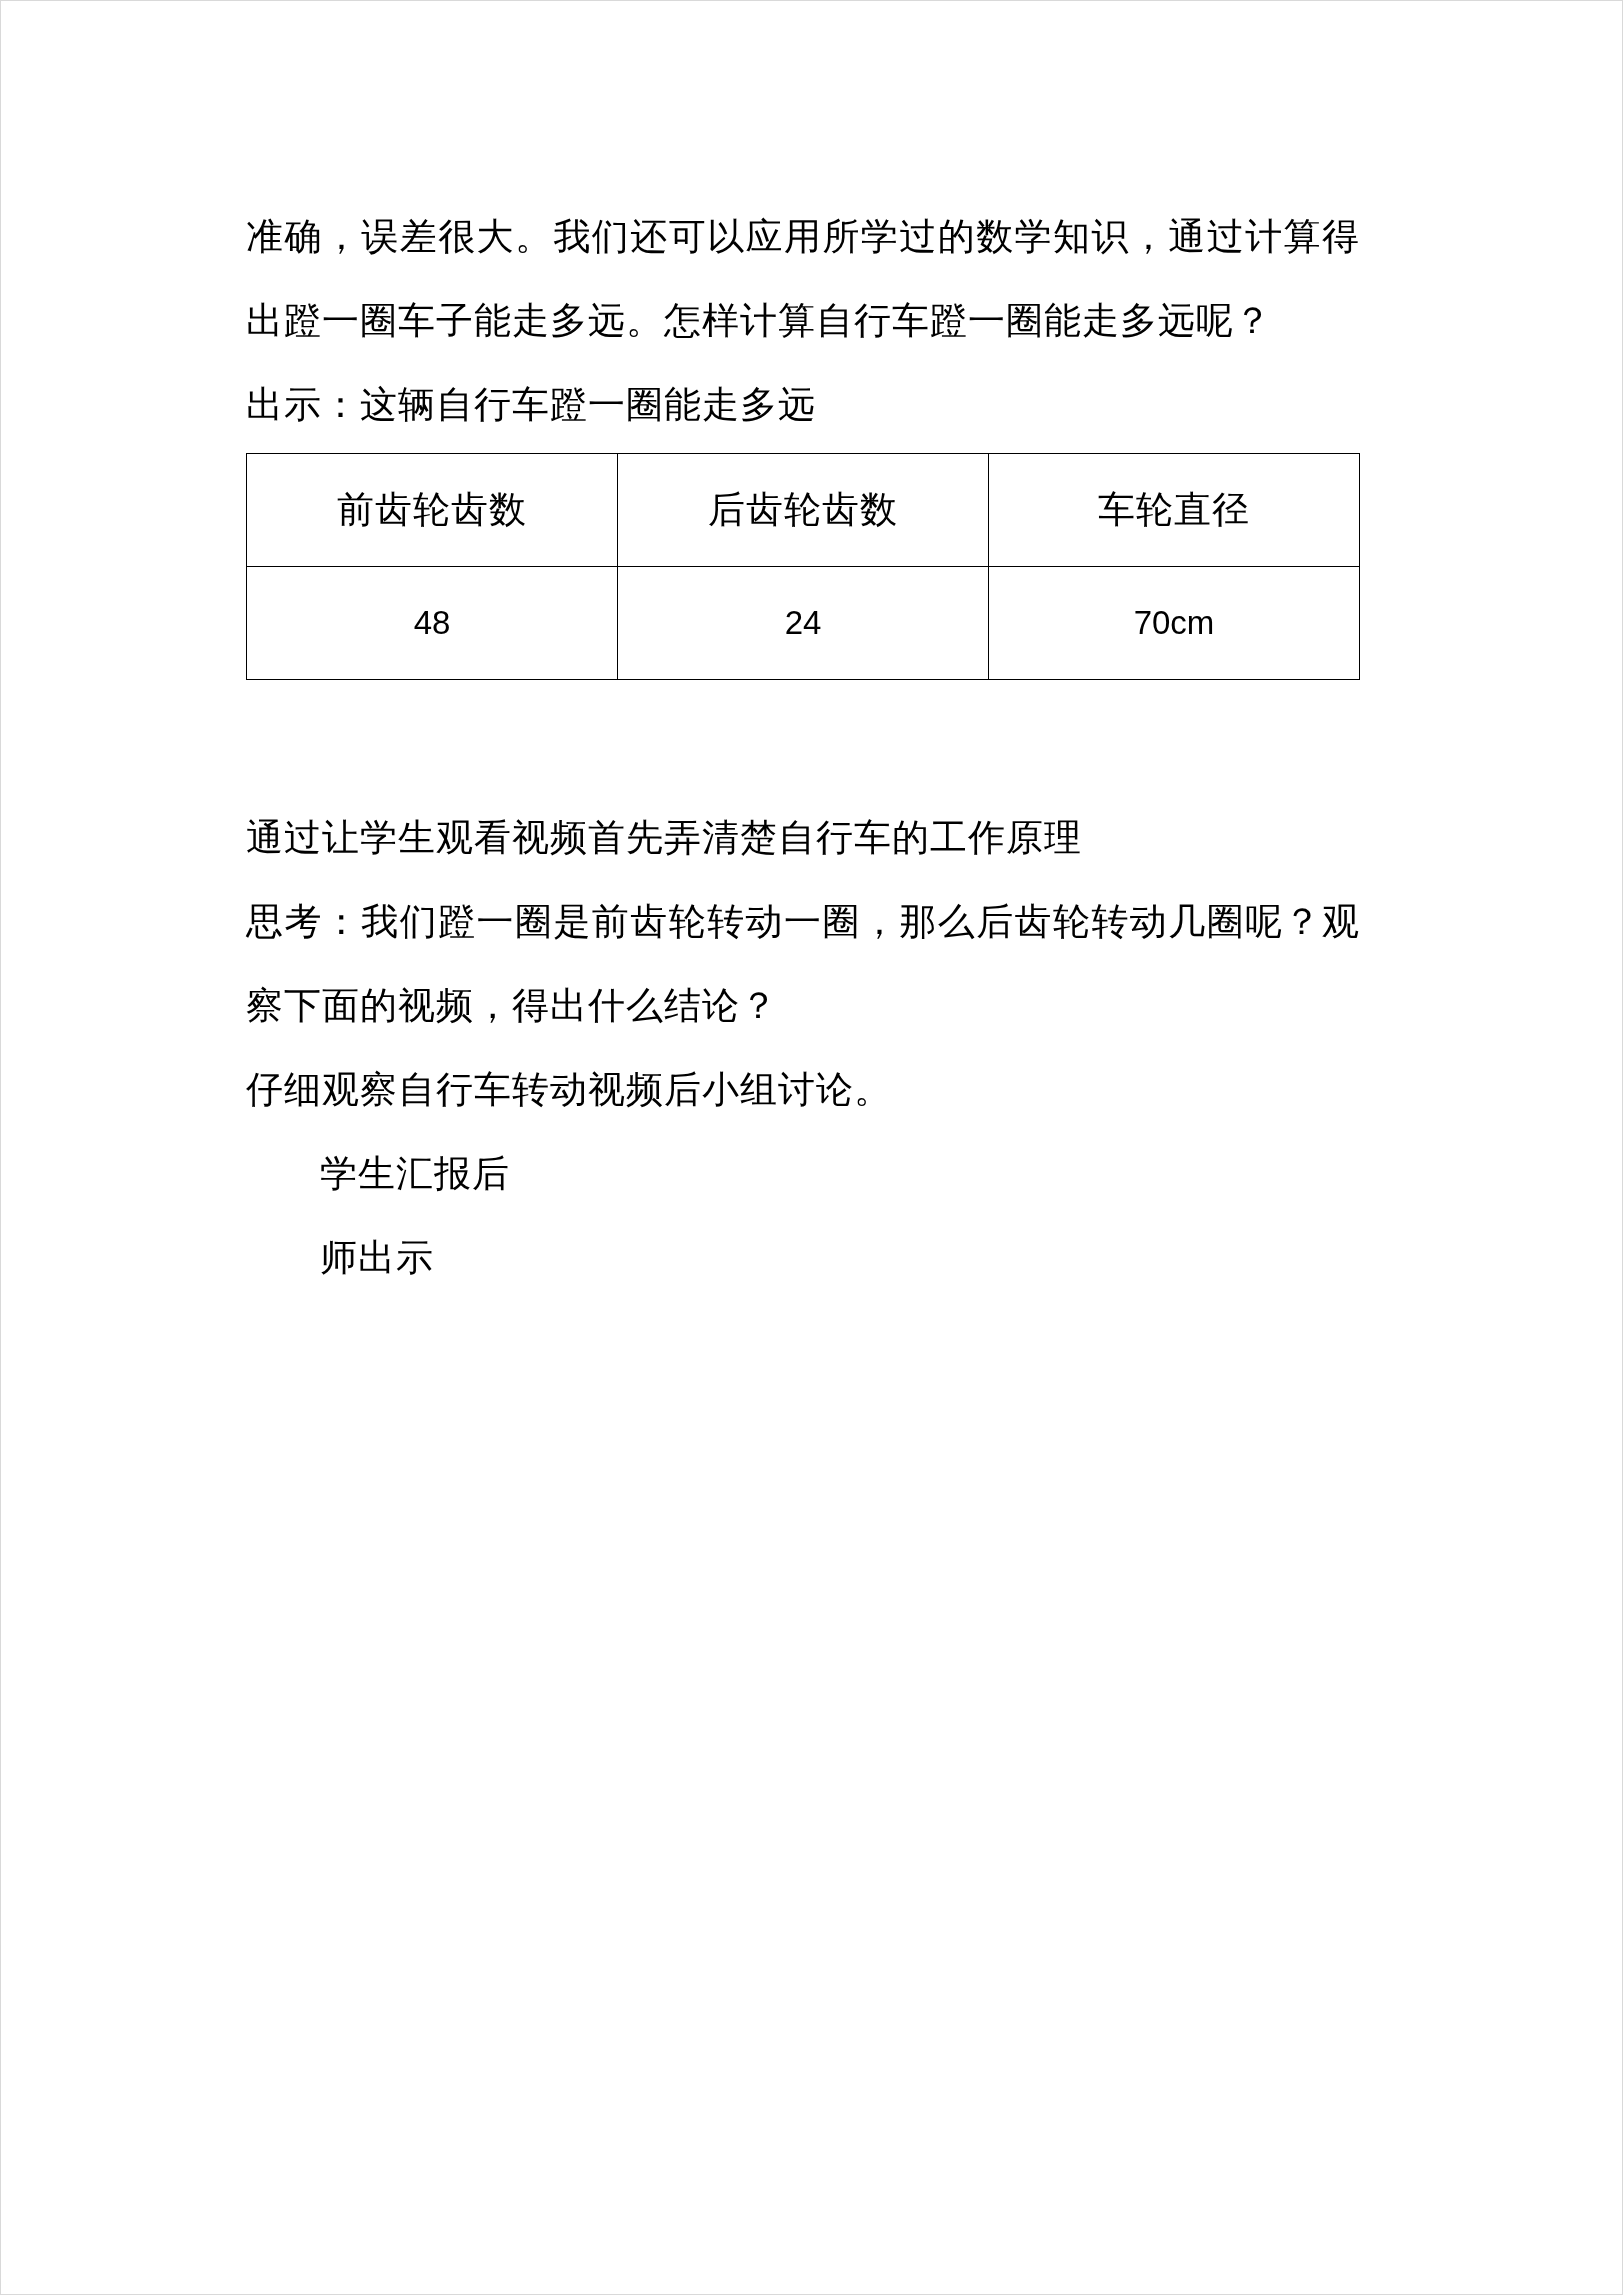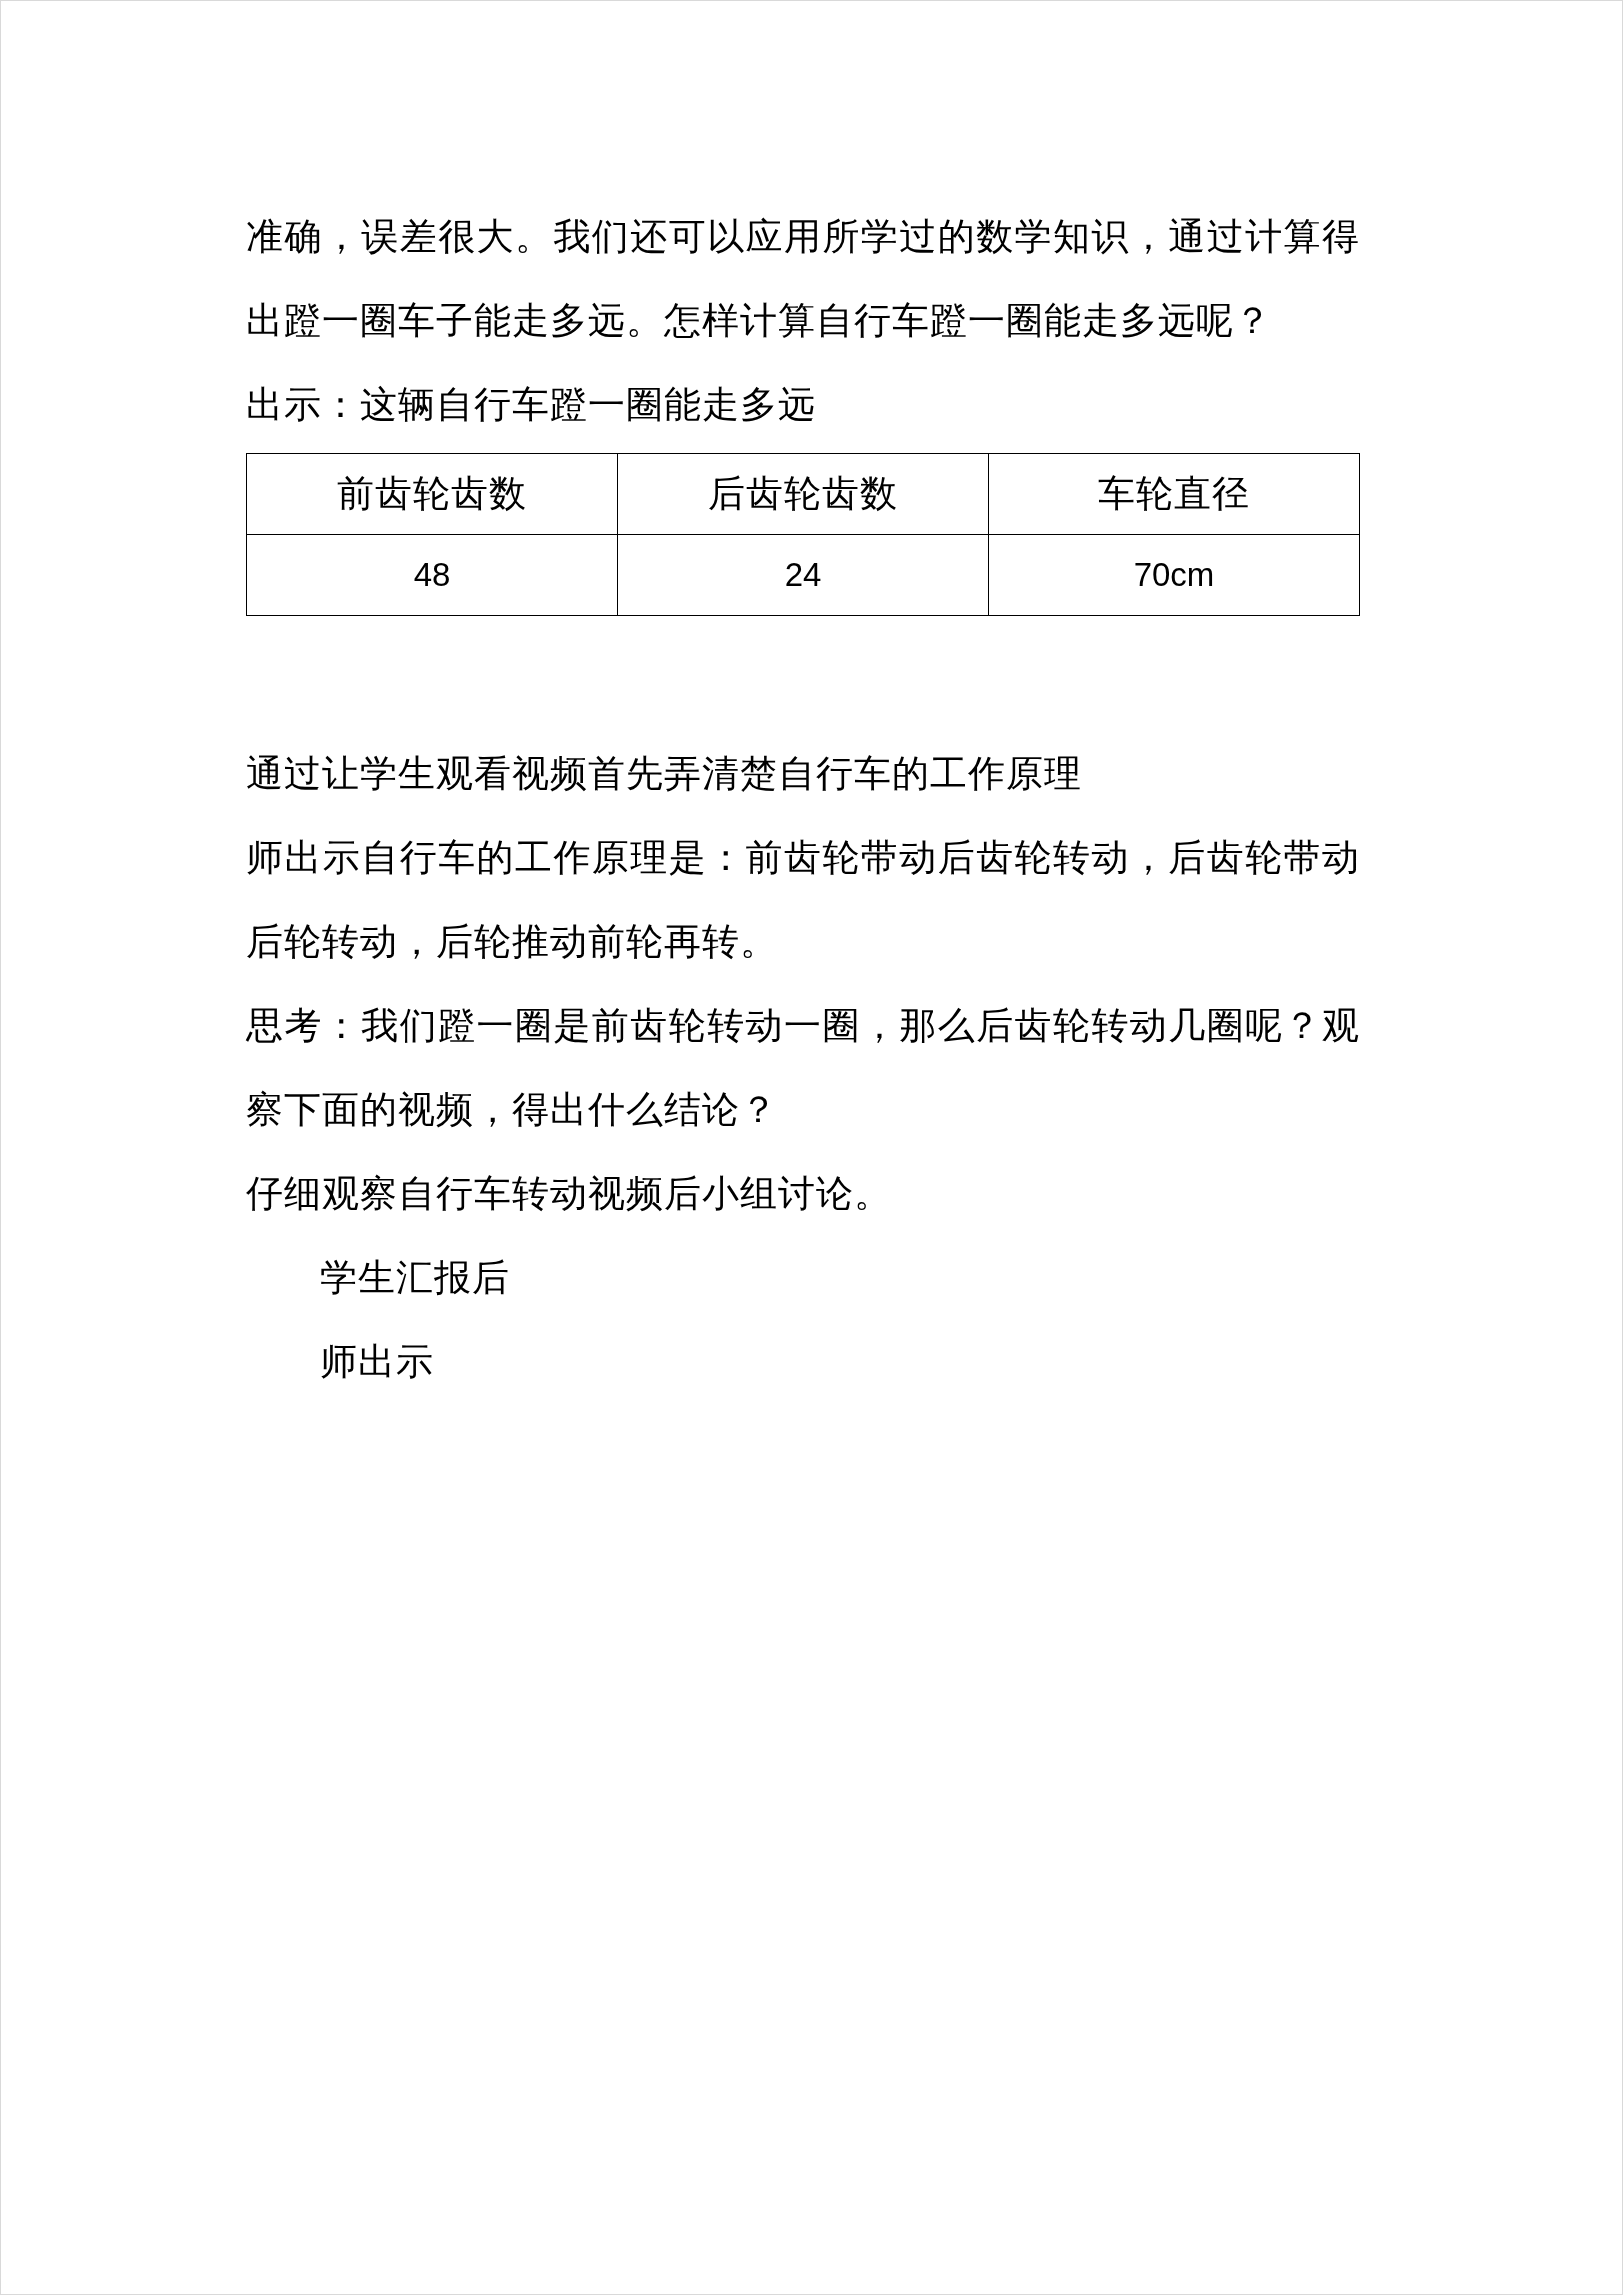--- a/index.html
+++ b/index.html
@@ -43,21 +43,21 @@
     margin-top: 5.5px;
     margin-bottom: 116px;
     table-layout: fixed;
   }
   table.gear-table th,
   table.gear-table td {
     border: 1.4px solid #000000;
     height: 80px;
     text-align: center;
     vertical-align: middle;
-    padding: 0;
+    padding: 16px;
   }
   table.gear-table th {
     font-weight: normal;
     font-size: 37px;
     letter-spacing: 1px;
     font-family: "Liberation Serif", serif;
   }
   table.gear-table td {
     font-size: 33px;
     font-family: "Liberation Sans", sans-serif;
@@ -84,21 +84,20 @@
       <tbody>
         <tr>
           <td>48</td>
           <td>24</td>
           <td>70cm</td>
         </tr>
       </tbody>
     </table>
 
     <p class="para">通过让学生观看视频首先弄清楚自行车的工作原理</p>
-    <p class="para">师出示自行车的工作原理是：前齿轮带动后齿轮转动，后齿轮带动后轮转动，后轮推动前轮再转。</p>
     <p class="para">思考：我们蹬一圈是前齿轮转动一圈，那么后齿轮转动几圈呢？观察下面的视频，得出什么结论？</p>
     <p class="para">仔细观察自行车转动视频后小组讨论。</p>
     <p class="para indent">学生汇报后</p>
     <p class="para indent">师出示</p>
 
   </div>
 </div>
 
 
 </body></html>

